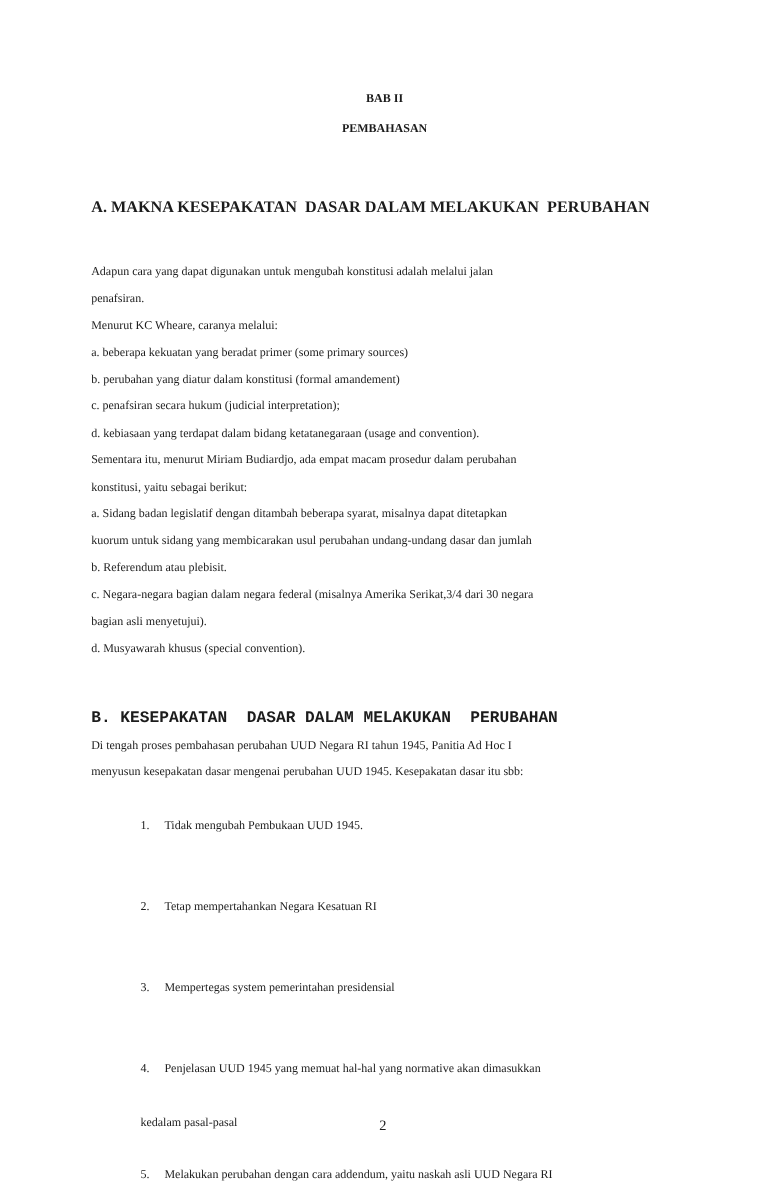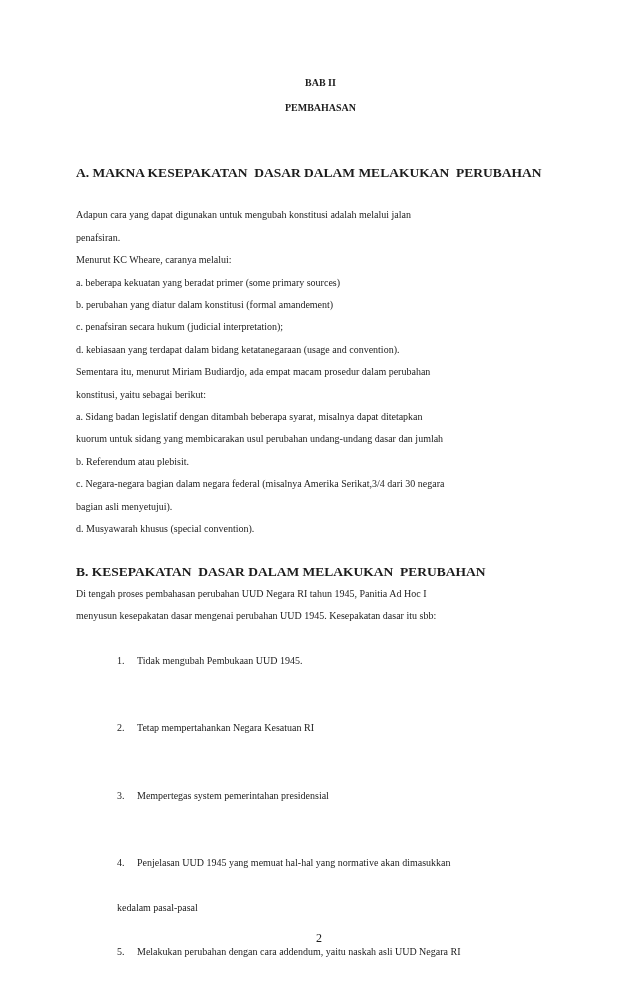--- a/index.html
+++ b/index.html
@@ -31,22 +31,22 @@
     font-size: 10px;
     line-height: 25px;
     white-space: pre;
   }
   .heading {
     font-weight: 700;
     font-size: 13.5px;
     line-height: 22.4px;
     white-space: pre;
   }
-  .heading-a { margin-top: 42px; margin-bottom: 20px; }
-  .heading-b { margin-top: 20px; }
+  .heading-a { margin-top: 42px; margin-bottom: 32px; }
+  .heading-b { margin-top: 36px; font-family: Liberation Mono, monospace; }
   .line {
     font-size: 10px;
     line-height: 22.4px;
     white-space: pre;
   }
   .num-line { padding-left: 21px; }
   .num-label {
     display: inline-block;
     width: 20px;
   }

